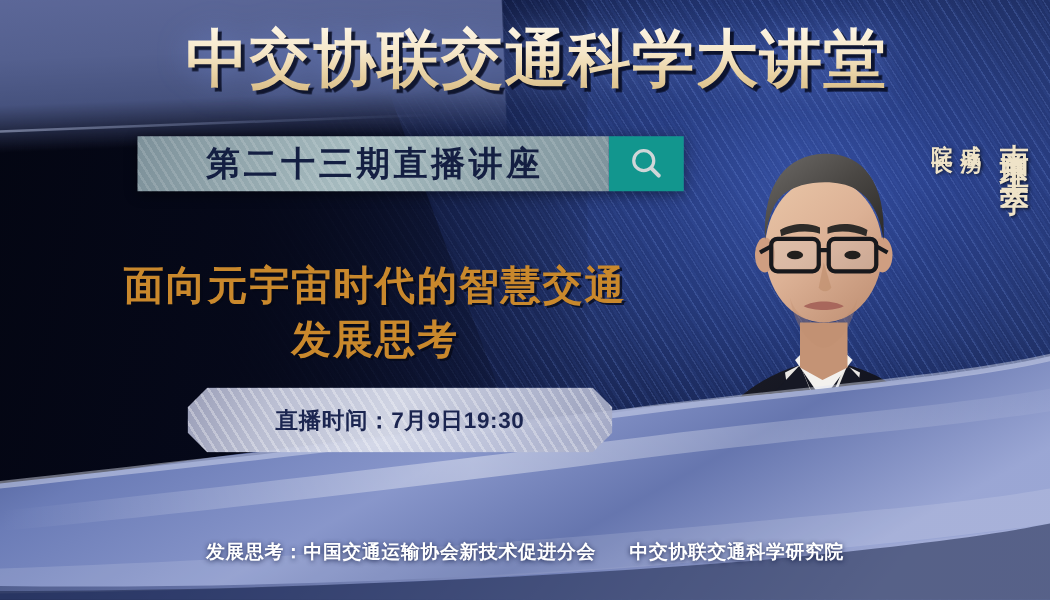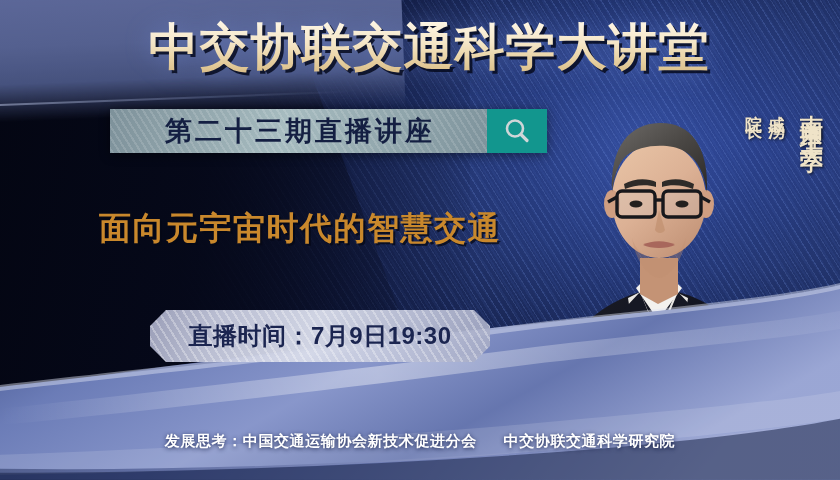--- a/index.html
+++ b/index.html
@@ -176,21 +176,21 @@
     position: absolute; inset: -20%;
     background-image: repeating-linear-gradient(
       58deg,
       rgba(255,255,255,0.00) 0px, rgba(255,255,255,0.00) 5px,
       rgba(255,255,255,0.30) 5px, rgba(255,255,255,0.30) 7px
     );
     pointer-events: none;
   }
   .time-text {
     position: relative; z-index: 2;
-    font-size: 24px; font-weight: bold;
+    font-size: 18px; font-weight: bold;
     color: #1b2550;
     letter-spacing: 0.5px;
   }
 
   
   .vert-col {
     position: absolute;
     writing-mode: vertical-rl;
     text-orientation: upright;
     color: #efe3c8;
@@ -382,20 +382,21 @@
         <svg width="30" height="30" viewBox="0 0 30 30" aria-hidden="true">
           <circle cx="13" cy="12.5" r="8" fill="none" stroke="#cfd6d8" stroke-width="2.6"></circle>
           <line x1="19" y1="18.5" x2="25" y2="24.5" stroke="#cfd6d8" stroke-width="3.2" stroke-linecap="round"></line>
         </svg>
       </span>
     </div>
   </div>
 
   <div class="headline">
     <div>面向元宇宙时代的智慧交通</div>
+    <div>发展思考</div>
   </div>
 
   <div class="time-badge">
     <span class="time-text">直播时间：7月9日19:30</span>
   </div>
 
   <div class="vert-col vert-univ">南京理工大学</div>
 
   <div class="vert-col vert-name">
     <span>戚湧</span>

